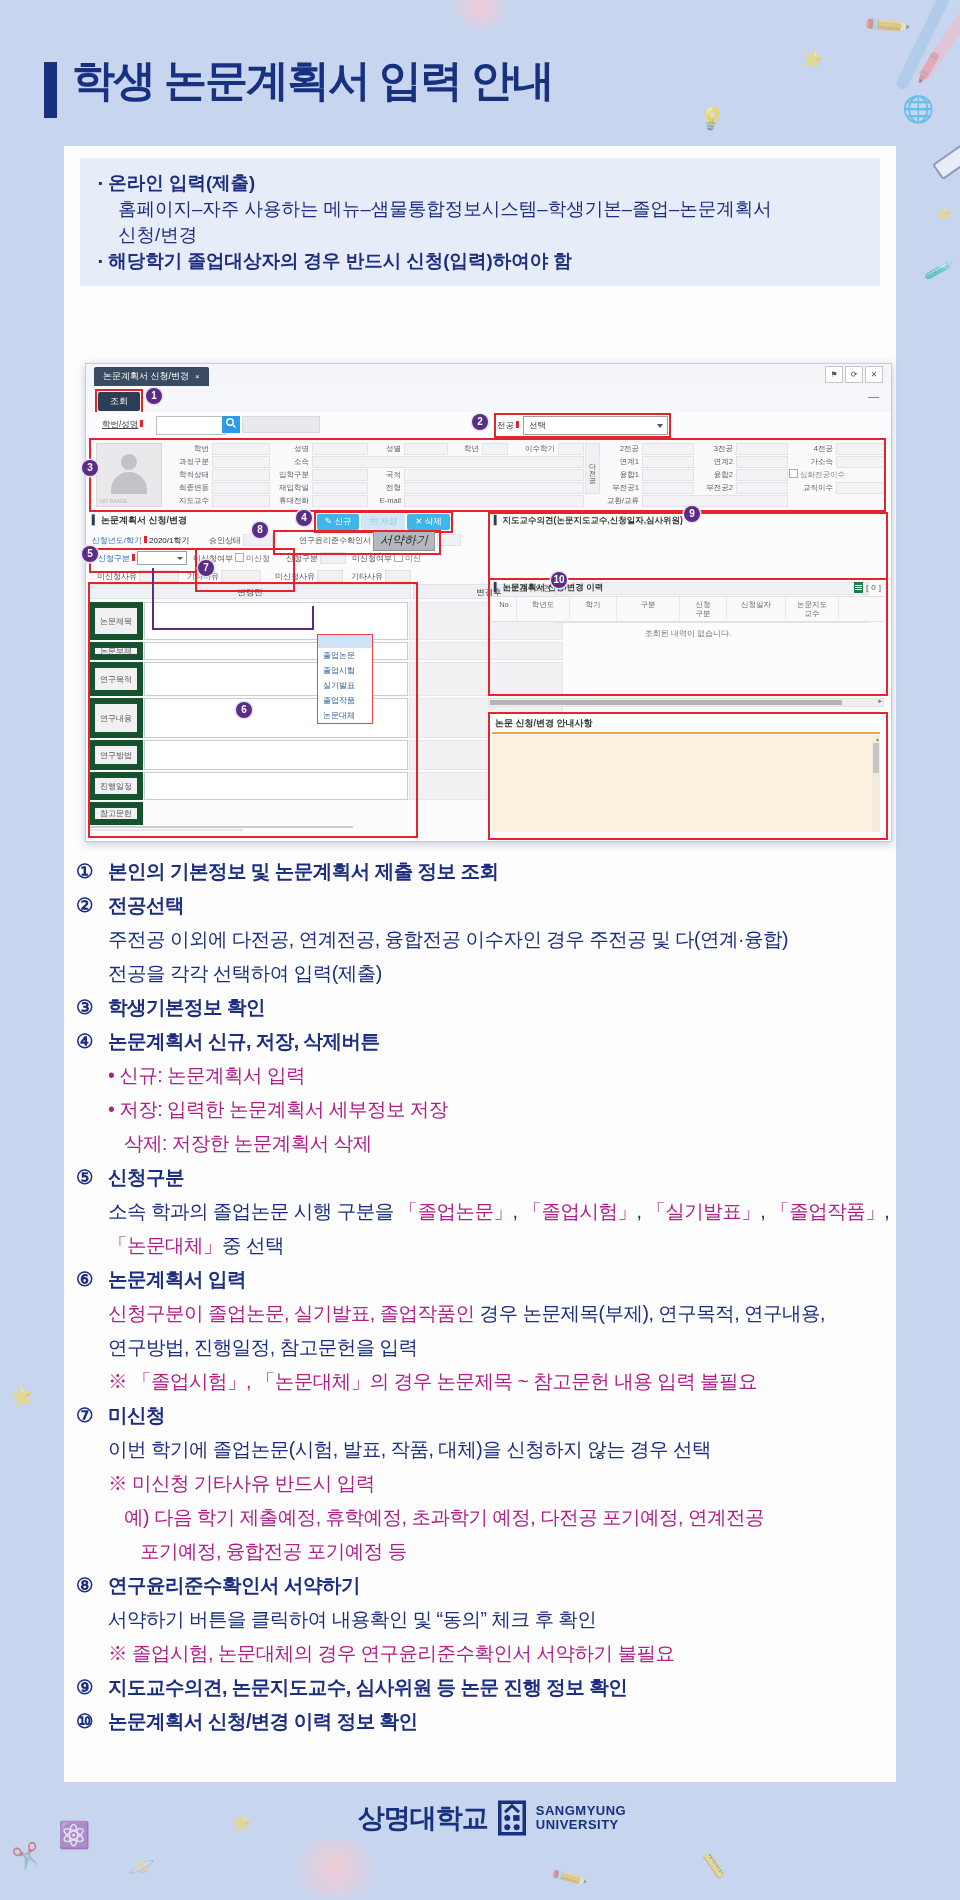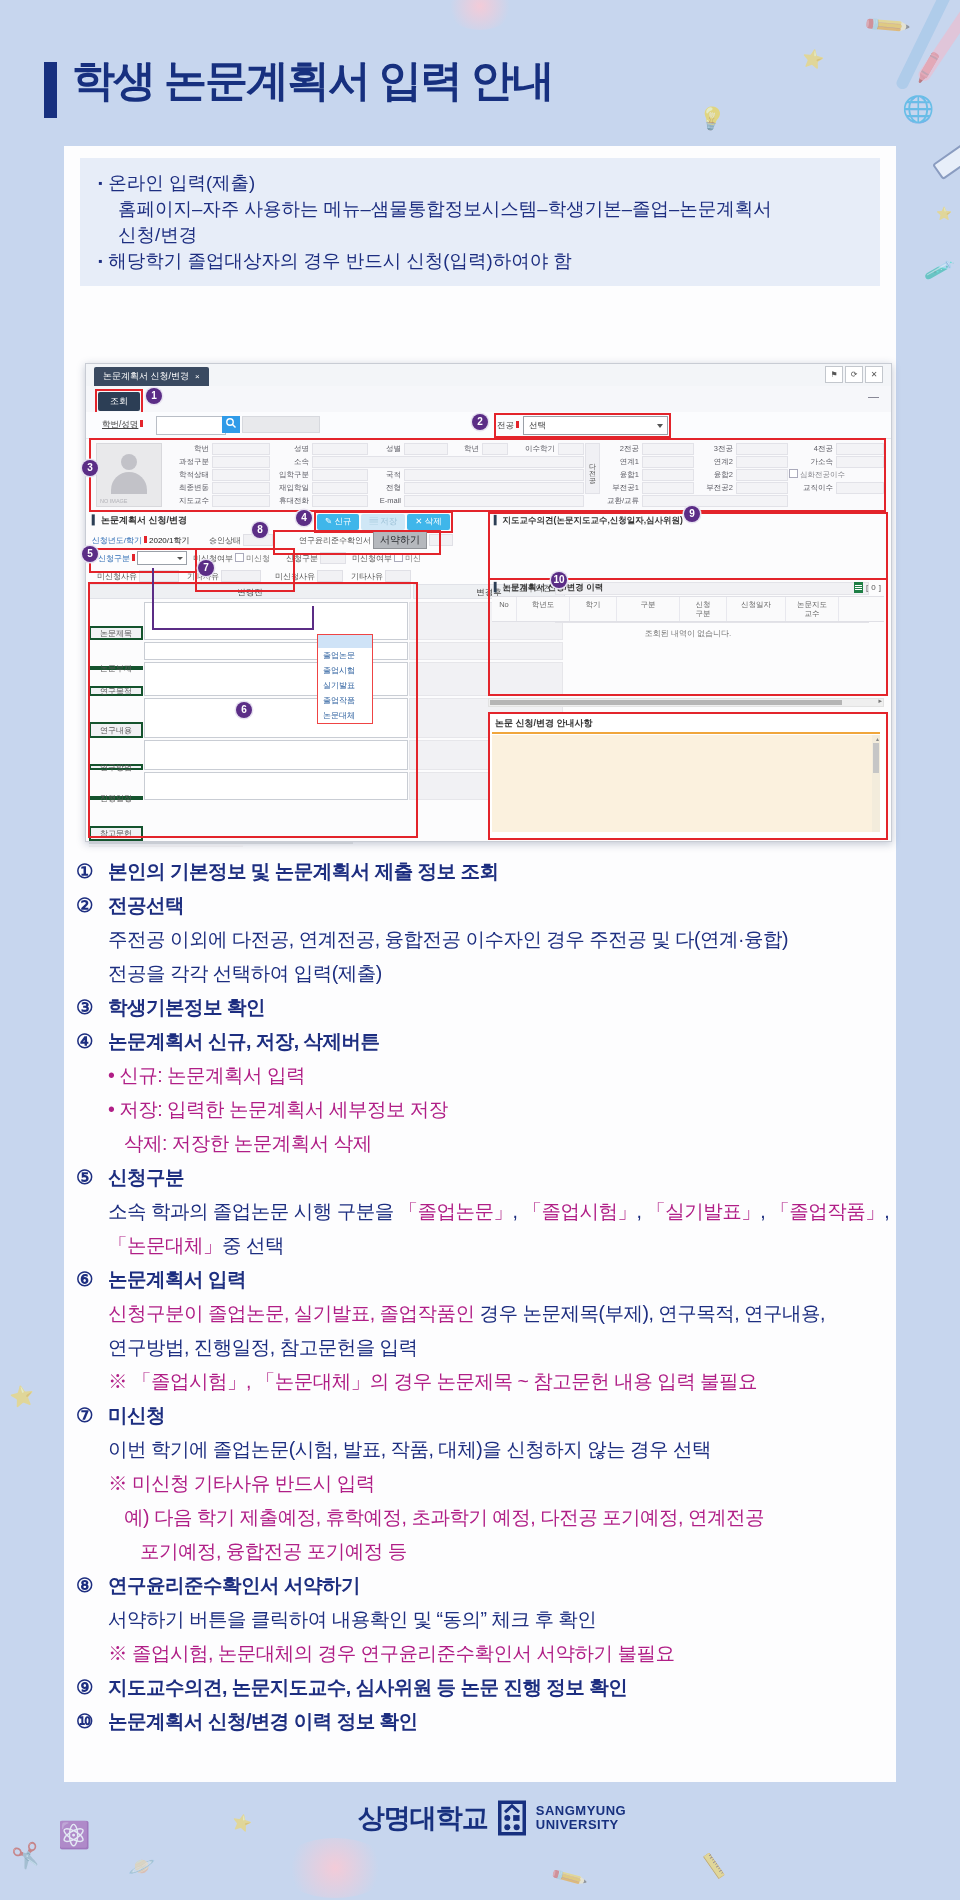--- a/index.html
+++ b/index.html
@@ -10,21 +10,21 @@
   .blob{position:absolute;border-radius:50%;pointer-events:none;}
   .pencil{position:absolute;border-radius:6px;pointer-events:none;}
   .eraser{position:absolute;border:2px solid #8a9cc0;background:#e7eef9;border-radius:3px;pointer-events:none;}
   
   .title-bar{position:absolute;left:44px;top:62px;width:13px;height:56px;background:#17307f;}
   .page-title{position:absolute;left:72px;top:52px;font-size:43px;font-weight:bold;color:#17307f;letter-spacing:-2px;}
   
   .panel{position:absolute;left:64px;top:146px;width:832px;height:1636px;background:#fdfdfe;}
   .infobox{position:absolute;left:16px;top:12px;width:764px;height:104px;background:#e7edf8;padding:12px 18px;}
   .ib-line{font-size:18.5px;line-height:26px;color:#1d2e80;}
-  .ib-title{font-weight:normal;}
+  .ib-title{font-weight:bold;}
   .ib-bullet{font-size:12px;vertical-align:2px;margin-right:6px;}
   .ib-indent{padding-left:20px;}
   
   #win{position:absolute;left:85px;top:363px;width:805px;height:477px;background:#fcfcfd;
        border:1px solid #c8ccd4;box-shadow:0 2px 8px rgba(40,60,100,.28);font-size:8.5px;color:#333;}
   .tabbar{position:absolute;left:0;top:0;width:100%;height:22px;background:#f3f5f8;border-bottom:2px solid #3a4a61;}
   .tab{position:absolute;left:8px;top:3px;background:#3a4a61;color:#fff;font-size:9px;padding:3px 9px;border-radius:2px 2px 0 0;}
   .tab .x{margin-left:6px;font-size:8px;}
   .winicons{position:absolute;right:8px;top:2px;display:flex;gap:2px;}
   .winicons span{display:inline-block;width:16px;height:15px;border:1px solid #c3c7cd;background:#fff;
@@ -66,31 +66,31 @@
   .bt{font-size:8.5px;color:#fff;border:none;padding:2px 8px;border-radius:2px;}
   .bt-new,.bt-del{background:#3fb6ea;}
   .bt-save{background:#cfe7f6;color:#9fc3d8;}
   
   #lform{position:absolute;left:3px;top:168px;width:480px;height:302px;font-size:8px;}
   .lrow{position:absolute;left:0;display:flex;gap:2px;align-items:center;height:16px;}
   .lfl{color:#555;text-align:right;white-space:nowrap;overflow:hidden;}
   .blue{color:#2f6db5;}
   .lfv{background:#f1f1f4;border:1px solid #e0e0e6;height:12px;box-sizing:border-box;}
   .lfv-plain{color:#222;}
-  .pledge{background:#b5b8bd;border:1px solid #8f9297;color:#26282c;font-size:10px;padding:1px 6px;}
+  .pledge{background:#b5b8bd;border:1px solid #8f9297;color:#26282c;font-size:12px;padding:1px 6px;font-style:italic;}
   .dd{position:relative;width:50px;height:14px;background:#fff;border:1px solid #9aa0a8;box-sizing:border-box;}
   .dd .arr{position:absolute;right:3px;top:5px;width:0;height:0;border-left:3px solid transparent;
        border-right:3px solid transparent;border-top:3.5px solid #555;}
   .chklab{color:#777;white-space:nowrap;}
   .colhead{position:absolute;top:52px;height:15px;background:#eef0f3;border:1px solid #e0e2e8;box-sizing:border-box;
        text-align:center;line-height:14px;color:#444;font-size:8.5px;}
   #ffields{position:absolute;left:0;top:70px;width:480px;}
   .frow{display:flex;gap:1px;margin-bottom:2px;}
-  .flab{width:54px;background:#f1f1f4;border:2px solid #14532d;box-sizing:border-box;display:flex;
-       align-items:center;justify-content:center;color:#555;margin-top:24px;}
+  .flab{width:54px;background:#f1f1f4;border:6px solid #14532d;box-sizing:border-box;display:flex;
+       align-items:center;justify-content:center;color:#555;}
   .finp{width:264px;background:#fff;border:1px solid #c9cdd4;box-sizing:border-box;}
   .faft{width:154px;background:#f1f1f4;border:1px solid #e6e6ea;box-sizing:border-box;}
   .rbabs{position:absolute;pointer-events:none;border:2px solid #e3242b;}
   #ddlist{position:absolute;left:228px;top:70px;width:54px;background:#fff;border:1px solid #ef4444;z-index:5;margin-top:32px;}
   .ddhl{height:13px;background:#cfe3f7;}
   .ddit{height:15px;line-height:15px;padding-left:5px;color:#2b5f9e;font-size:8px;}
   .wire{position:absolute;background:#5b2d86;z-index:4;}
   
   #rpanels{position:absolute;left:402px;top:148px;width:400px;font-size:8px;}
   .advbox{position:absolute;left:0;top:0;width:396px;height:64px;}

